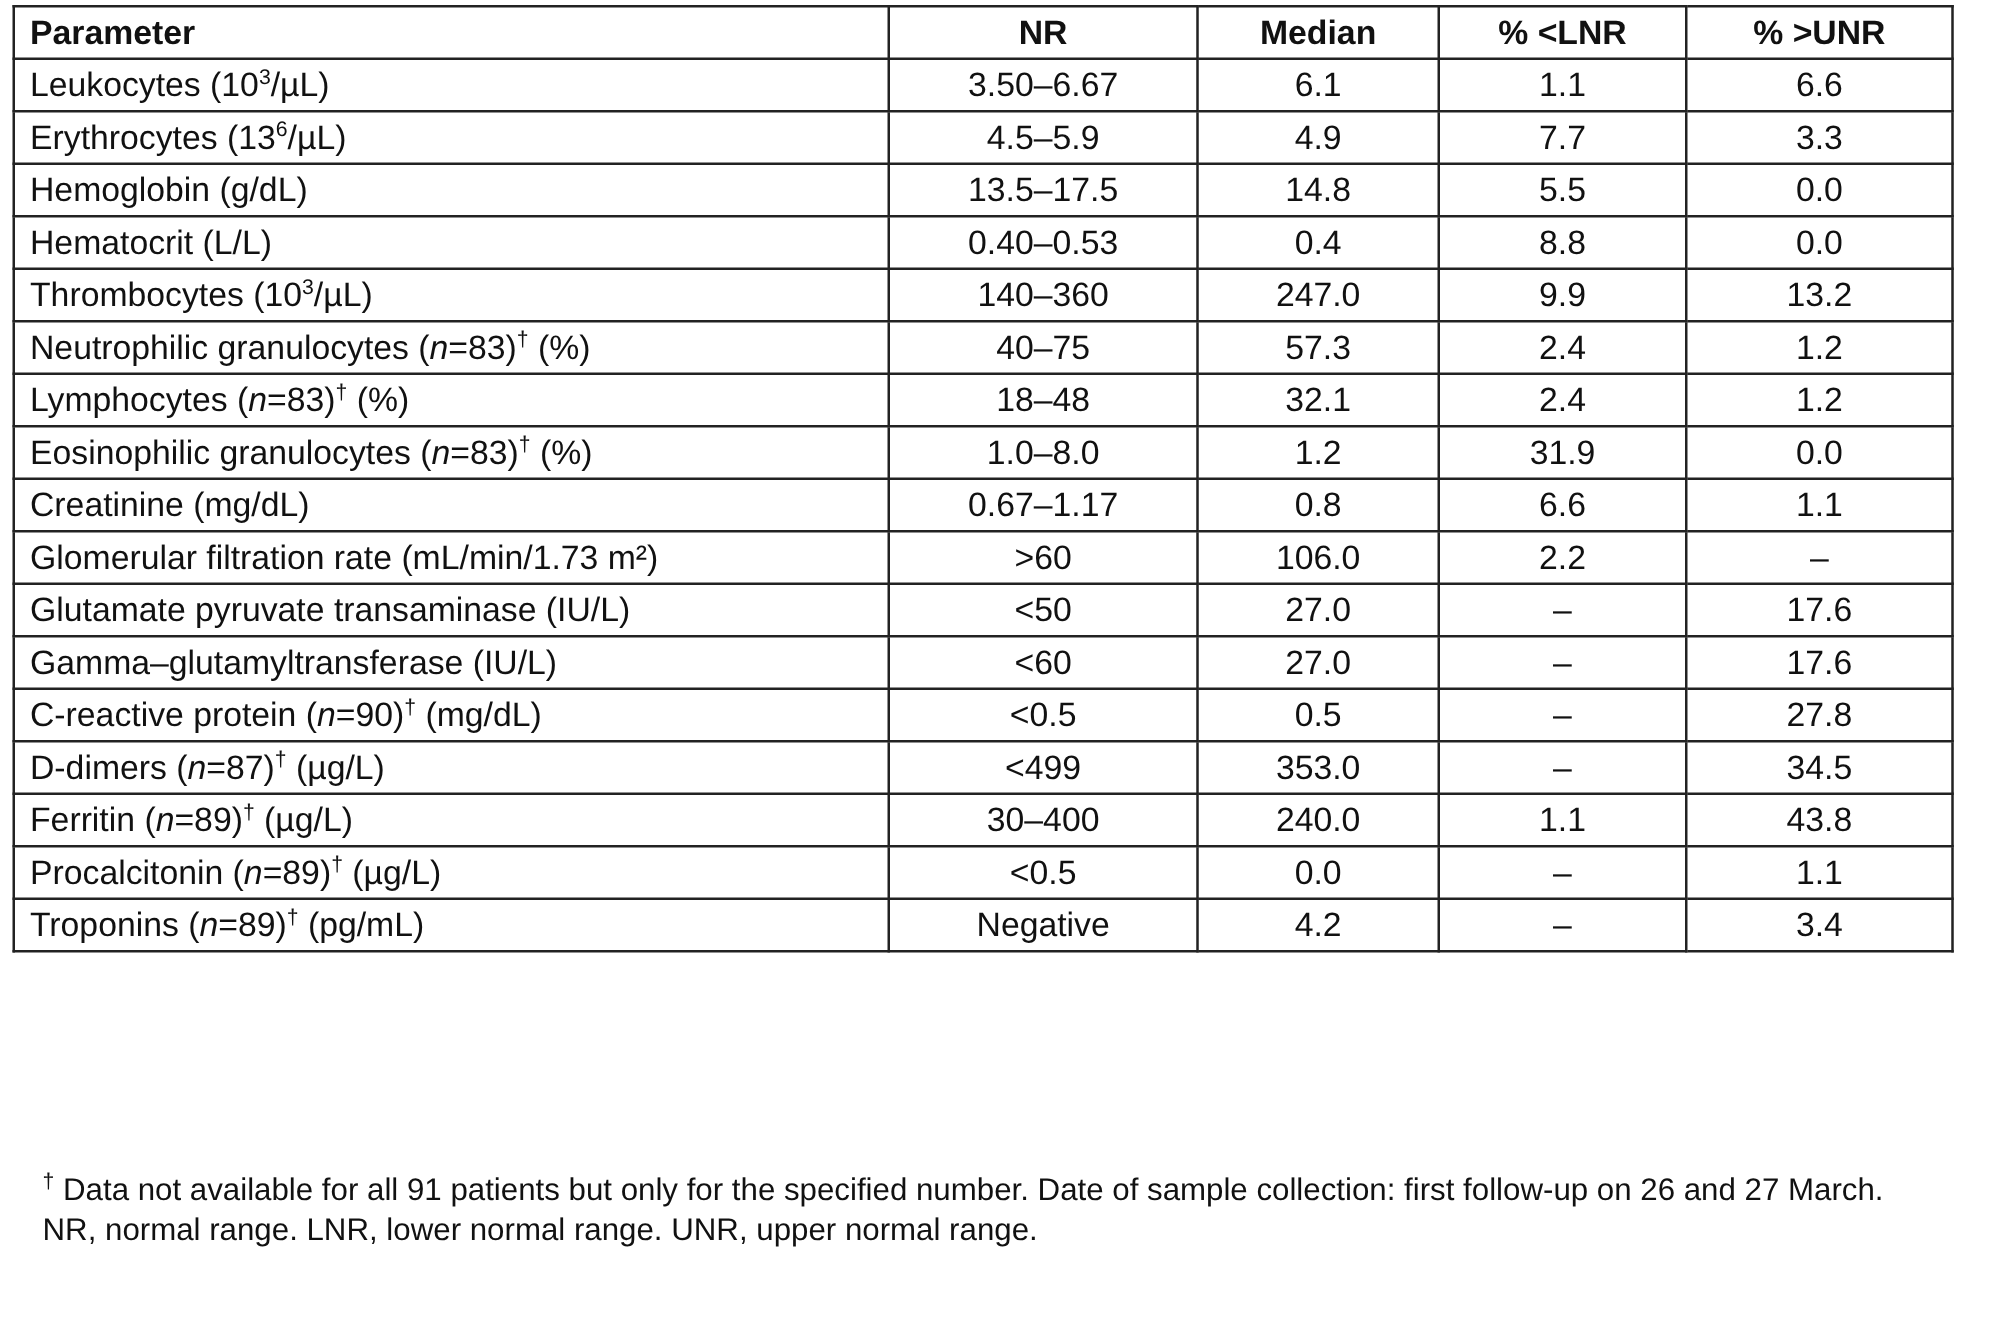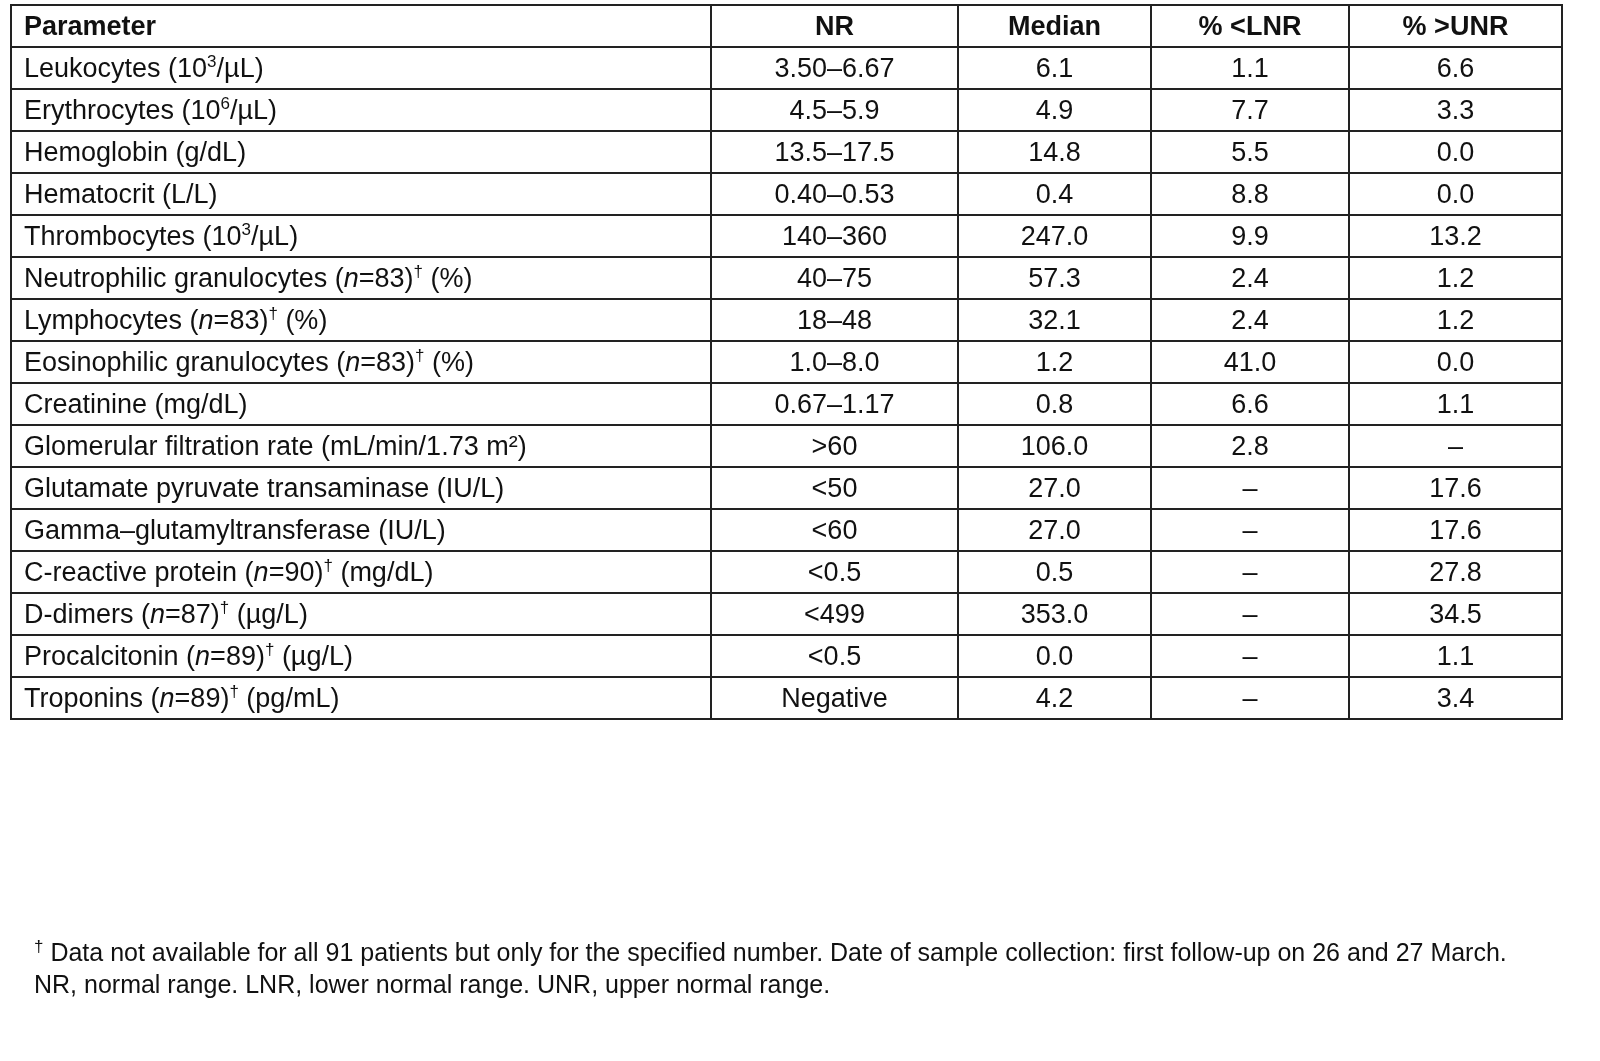--- a/index.html
+++ b/index.html
@@ -39,21 +39,21 @@
   </thead>
   <tbody id="tbody">
       <tr>
         <td class="param"><span>Leukocytes (10</span><sup>3</sup><span>/µL)</span></td>
         <td class="num">3.50–6.67</td>
         <td class="num">6.1</td>
         <td class="num">1.1</td>
         <td class="num">6.6</td>
       </tr>
       <tr>
-        <td class="param"><span>Erythrocytes (10</span><sup>6</sup><span>/µL)</span></td>
+        <td class="param"><span>Erythrocytes (13</span><sup>6</sup><span>/µL)</span></td>
         <td class="num">4.5–5.9</td>
         <td class="num">4.9</td>
         <td class="num">7.7</td>
         <td class="num">3.3</td>
       </tr>
       <tr>
         <td class="param"><span>Hemoglobin (g/dL)</span></td>
         <td class="num">13.5–17.5</td>
         <td class="num">14.8</td>
         <td class="num">5.5</td>
@@ -84,35 +84,35 @@
         <td class="param"><span>Lymphocytes (</span><span class="it">n</span><span>=83)</span><sup>†</sup><span> (%)</span></td>
         <td class="num">18–48</td>
         <td class="num">32.1</td>
         <td class="num">2.4</td>
         <td class="num">1.2</td>
       </tr>
       <tr>
         <td class="param"><span>Eosinophilic granulocytes (</span><span class="it">n</span><span>=83)</span><sup>†</sup><span> (%)</span></td>
         <td class="num">1.0–8.0</td>
         <td class="num">1.2</td>
-        <td class="num">41.0</td>
+        <td class="num">31.9</td>
         <td class="num">0.0</td>
       </tr>
       <tr>
         <td class="param"><span>Creatinine (mg/dL)</span></td>
         <td class="num">0.67–1.17</td>
         <td class="num">0.8</td>
         <td class="num">6.6</td>
         <td class="num">1.1</td>
       </tr>
       <tr>
         <td class="param"><span>Glomerular filtration rate (mL/min/1.73 m²)</span></td>
         <td class="num">&gt;60</td>
         <td class="num">106.0</td>
-        <td class="num">2.8</td>
+        <td class="num">2.2</td>
         <td class="num">–</td>
       </tr>
       <tr>
         <td class="param"><span>Glutamate pyruvate transaminase (IU/L)</span></td>
         <td class="num">&lt;50</td>
         <td class="num">27.0</td>
         <td class="num">–</td>
         <td class="num">17.6</td>
       </tr>
       <tr>
@@ -130,20 +130,27 @@
         <td class="num">27.8</td>
       </tr>
       <tr>
         <td class="param"><span>D-dimers (</span><span class="it">n</span><span>=87)</span><sup>†</sup><span> (µg/L)</span></td>
         <td class="num">&lt;499</td>
         <td class="num">353.0</td>
         <td class="num">–</td>
         <td class="num">34.5</td>
       </tr>
       <tr>
+        <td class="param"><span>Ferritin (</span><span class="it">n</span><span>=89)</span><sup>†</sup><span> (µg/L)</span></td>
+        <td class="num">30–400</td>
+        <td class="num">240.0</td>
+        <td class="num">1.1</td>
+        <td class="num">43.8</td>
+      </tr>
+      <tr>
         <td class="param"><span>Procalcitonin (</span><span class="it">n</span><span>=89)</span><sup>†</sup><span> (µg/L)</span></td>
         <td class="num">&lt;0.5</td>
         <td class="num">0.0</td>
         <td class="num">–</td>
         <td class="num">1.1</td>
       </tr>
       <tr>
         <td class="param"><span>Troponins (</span><span class="it">n</span><span>=89)</span><sup>†</sup><span> (pg/mL)</span></td>
         <td class="num">Negative</td>
         <td class="num">4.2</td>

